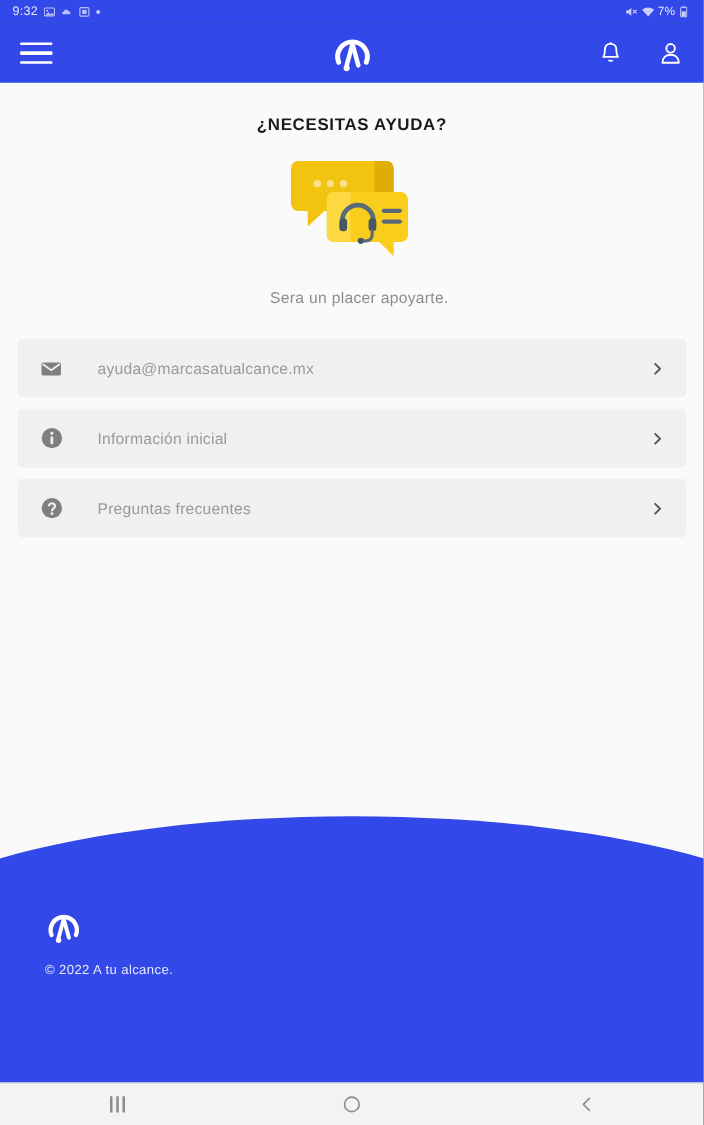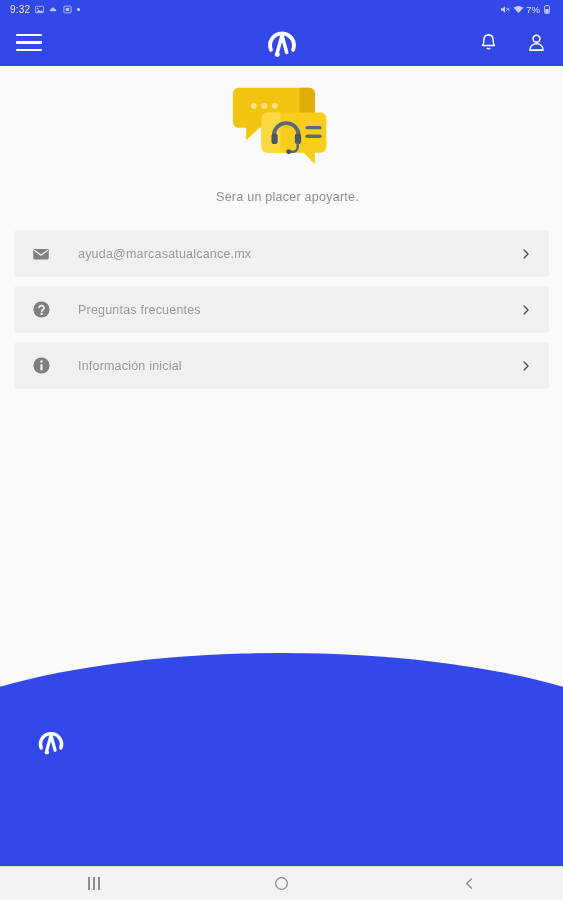--- a/index.html
+++ b/index.html
@@ -199,20 +199,21 @@
         <svg viewBox="0 0 22 22" width="21" height="21">
           <circle cx="11" cy="7" r="3.6" fill="none" stroke="#ffffff" stroke-width="1.6"></circle>
           <path d="M4.2 19 C4.2 14.6 7.4 12.4 11 12.4 C14.6 12.4 17.8 14.6 17.8 19 Z" fill="none" stroke="#ffffff" stroke-width="1.6" stroke-linejoin="round"></path>
         </svg>
       </div>
     </div>
   </div>
 
   <div class="content">
 
+    <div class="page-title">¿NECESITAS AYUDA?</div>
 
     <div class="hero">
       <svg viewBox="0 0 110 92" width="105" height="88">
 
         <path d="M10 8 h74 a6 6 0 0 1 6 6 v30 a6 6 0 0 1 -6 6 h-52 l-14 13 v-13 h-8 a6 6 0 0 1 -6 -6 v-30 a6 6 0 0 1 6 -6 z" fill="#f2c40f"></path>
         <path d="M84 8 a6 6 0 0 1 6 6 v30 a6 6 0 0 1 -6 6 h-10 v-42 z" fill="#e0ad06"></path>
         <circle cx="26" cy="27" r="3.1" fill="#fbe28a"></circle>
         <circle cx="37" cy="27" r="3.1" fill="#fbe28a"></circle>
         <circle cx="48" cy="27" r="3.1" fill="#fbe28a"></circle>
 
@@ -235,52 +236,52 @@
     <div class="list">
 
       <div class="list-row">
         <span class="row-ico">
           <svg viewBox="0 0 22 22" width="18" height="18">
             <rect x="1.5" y="5" width="19" height="12.6" rx="1.6" fill="#7f7f7f"></rect>
             <path d="M2.6 6.4 L11 12.4 L19.4 6.4" fill="none" stroke="#f0f0f0" stroke-width="1.7" stroke-linejoin="round"></path>
           </svg>
         </span>
         <span class="row-label">ayuda@marcasatualcance.mx</span>
+        <span class="row-chev">
+          <svg viewBox="0 0 14 14" width="12" height="12">
+              <path d="M4.8 2.4 L9.4 7 L4.8 11.6" fill="none" stroke="#555555" stroke-width="1.7" stroke-linecap="round" stroke-linejoin="round"></path>
+            </svg>
+        </span>
+      </div>
+
+      <div class="list-row">
+        <span class="row-ico">
+          <svg viewBox="0 0 22 22" width="19" height="19">
+            <circle cx="11" cy="11" r="9.4" fill="#7f7f7f"></circle>
+            <circle cx="11" cy="6.5" r="1.45" fill="#f0f0f0"></circle>
+            <rect x="9.7" y="9.3" width="2.6" height="7.6" rx="1.3" fill="#f0f0f0"></rect>
+          </svg>
+        </span>
+        <span class="row-label">Información inicial</span>
         <span class="row-chev">
           <svg viewBox="0 0 14 14" width="12" height="12">
               <path d="M4.8 2.4 L9.4 7 L4.8 11.6" fill="none" stroke="#555555" stroke-width="1.7" stroke-linecap="round" stroke-linejoin="round"></path>
             </svg>
         </span>
       </div>
 
       <div class="list-row">
         <span class="row-ico">
           <svg viewBox="0 0 22 22" width="19" height="19">
             <circle cx="11" cy="11" r="9.4" fill="#7f7f7f"></circle>
             <path d="M8.3 8.4 A2.9 2.9 0 0 1 13.9 9.2 C13.9 11.2 11.2 11.3 11.2 13.2" fill="none" stroke="#f0f0f0" stroke-width="2" stroke-linecap="round"></path>
             <circle cx="11.1" cy="16.1" r="1.35" fill="#f0f0f0"></circle>
           </svg>
         </span>
         <span class="row-label">Preguntas frecuentes</span>
-        <span class="row-chev">
-          <svg viewBox="0 0 14 14" width="12" height="12">
-              <path d="M4.8 2.4 L9.4 7 L4.8 11.6" fill="none" stroke="#555555" stroke-width="1.7" stroke-linecap="round" stroke-linejoin="round"></path>
-            </svg>
-        </span>
-      </div>
-
-      <div class="list-row">
-        <span class="row-ico">
-          <svg viewBox="0 0 22 22" width="19" height="19">
-            <circle cx="11" cy="11" r="9.4" fill="#7f7f7f"></circle>
-            <circle cx="11" cy="6.5" r="1.45" fill="#f0f0f0"></circle>
-            <rect x="9.7" y="9.3" width="2.6" height="7.6" rx="1.3" fill="#f0f0f0"></rect>
-          </svg>
-        </span>
-        <span class="row-label">Información inicial</span>
         <span class="row-chev">
           <svg viewBox="0 0 14 14" width="12" height="12">
               <path d="M4.8 2.4 L9.4 7 L4.8 11.6" fill="none" stroke="#555555" stroke-width="1.7" stroke-linecap="round" stroke-linejoin="round"></path>
             </svg>
         </span>
       </div>
 
     </div>
   </div>
 
@@ -288,20 +289,21 @@
 
   <div class="footer-inner">
     <div class="footer-logo">
       <svg viewBox="0 0 40 40" width="30" height="30">
         <path d="M7 28 A14 14 0 1 1 33 28" fill="none" stroke="#ffffff" stroke-width="4.6" stroke-linecap="round"></path>
         <path d="M20 11 L14.5 31" fill="none" stroke="#ffffff" stroke-width="4.2" stroke-linecap="round"></path>
         <path d="M20 11 L25.5 31" fill="none" stroke="#ffffff" stroke-width="4.2" stroke-linecap="round"></path>
         <circle cx="14.5" cy="33.5" r="2.9" fill="#ffffff"></circle>
       </svg>
     </div>
+    <div class="footer-line l1">© 2022 A tu alcance.</div>
   </div>
 
   <div class="nav-bar">
     <div class="nav-btn">
       <span class="nav-recents">
           <i></i>
           <i></i>
           <i></i>
         </span>
     </div>

